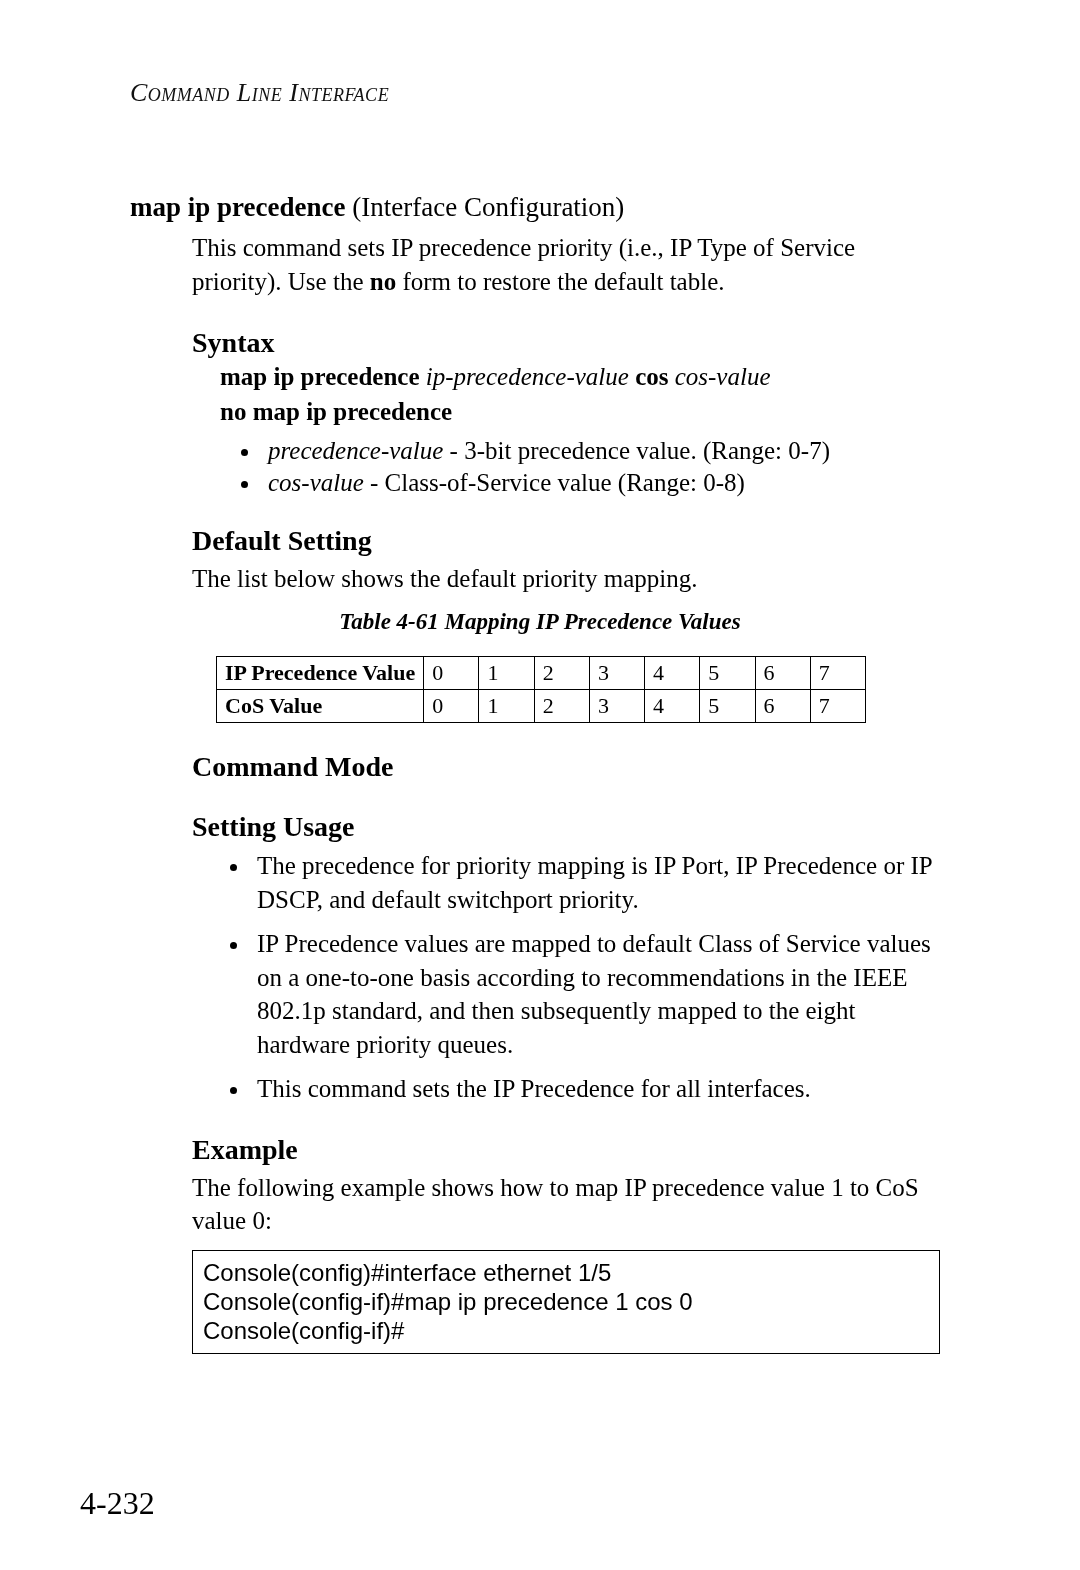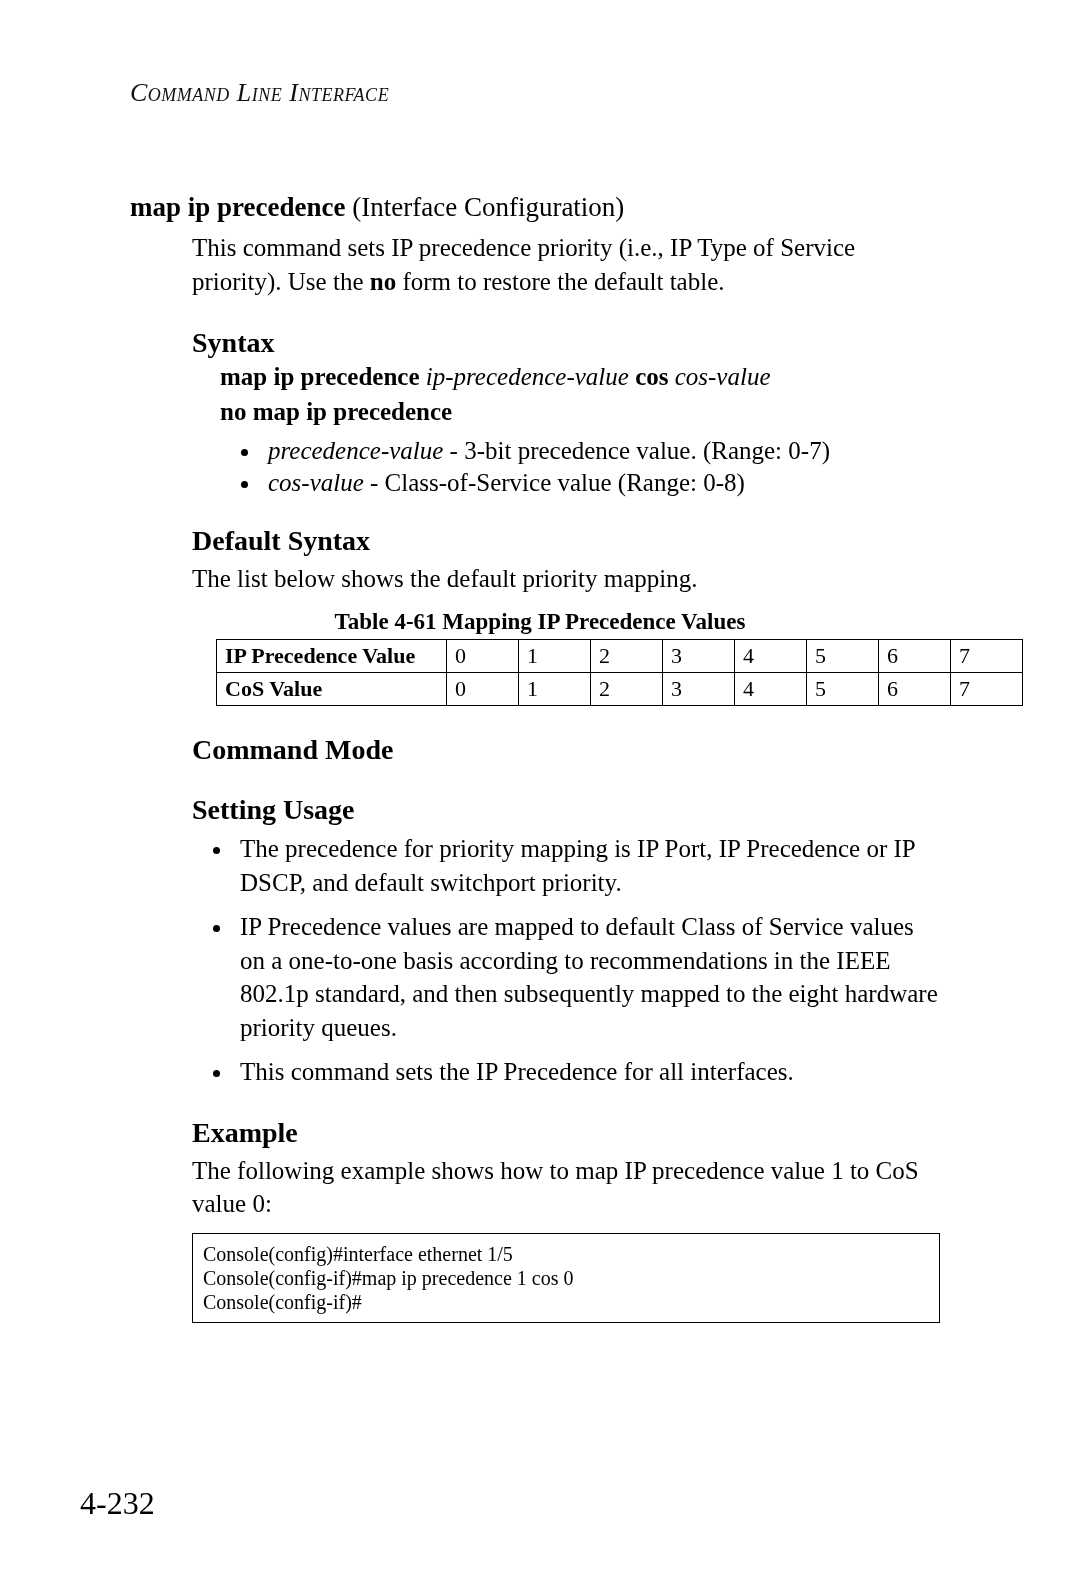--- a/index.html
+++ b/index.html
@@ -64,31 +64,32 @@
     padding-left: 6px;
   }
   ul.usage-list {
     margin: 6px 10px 0 98px;
     padding: 0;
     font-size: 25px;
     line-height: 1.35;
   }
   ul.usage-list li {
     list-style: disc;
-    margin: 6px 0 10px 6px;
+    margin: 6px 0 10px 23px;
     padding-left: 6px;
   }
   .table-caption {
     text-align: center;
     font-size: 23px;
-    margin: 14px 0 4px 0;
+    margin: 14px 0 21px 0;
+    font-style: italic;
   }
   .table-caption .bold { font-weight: bold; }
   table.prec-table {
-    width: 807px;
+    width: 650px;
     margin-left: 86px;
     border-collapse: collapse;
     font-size: 22px;
   }
   table.prec-table th, table.prec-table td {
     border: 1.5px solid #000;
     padding: 3px 8px;
     text-align: left;
     font-weight: normal;
   }
@@ -96,22 +97,22 @@
     font-weight: bold;
     white-space: nowrap;
   }
   table.prec-table td {
     width: 55px;
   }
   .code-box {
     margin: 12px 10px 0 62px;
     border: 1.5px solid #000;
     padding: 8px 10px;
-    font-family: Liberation Serif, serif;
-    font-size: 20px;
+    font-family: Liberation Sans, sans-serif;
+    font-size: 24px;
     line-height: 1.2;
     white-space: pre;
   }
   .page-number {
     position: absolute;
     bottom: 48px;
     left: 80px;
     font-size: 32px;
   }
 </style>
@@ -137,21 +138,21 @@
   </div>
   <ul class="param-list">
     <li>
       <span class="italic">precedence-value</span><span> - 3-bit precedence value. (Range: 0-7)</span>
     </li>
     <li>
       <span class="italic">cos-value</span><span> - Class-of-Service value (Range: 0-8)</span>
     </li>
   </ul>
 
-  <div class="section-label">Default Syntax</div>
+  <div class="section-label">Default Setting</div>
   <div class="body-text">The list below shows the default priority mapping.</div>
 
   <div class="table-caption">
     <span class="bold">Table 4-61  Mapping IP Precedence Values</span>
   </div>
   <table class="prec-table">
     <tbody>
         <tr>
       <th>IP Precedence Value</th>
       <td>0</td>

